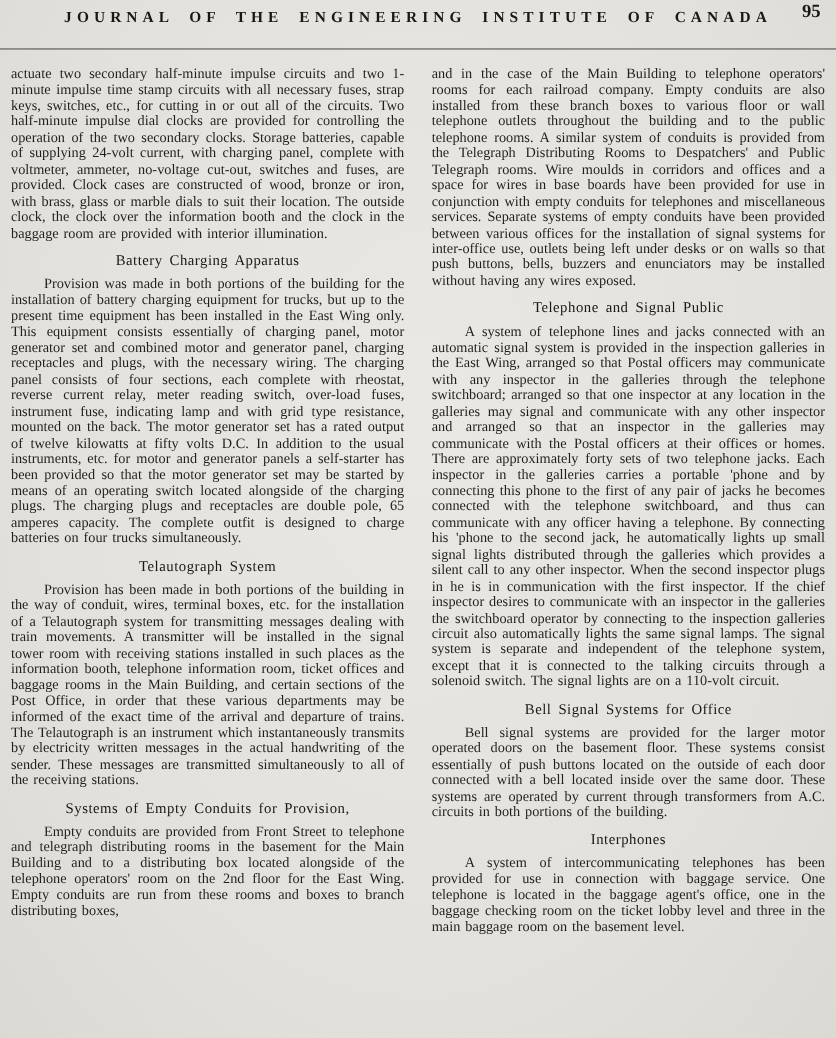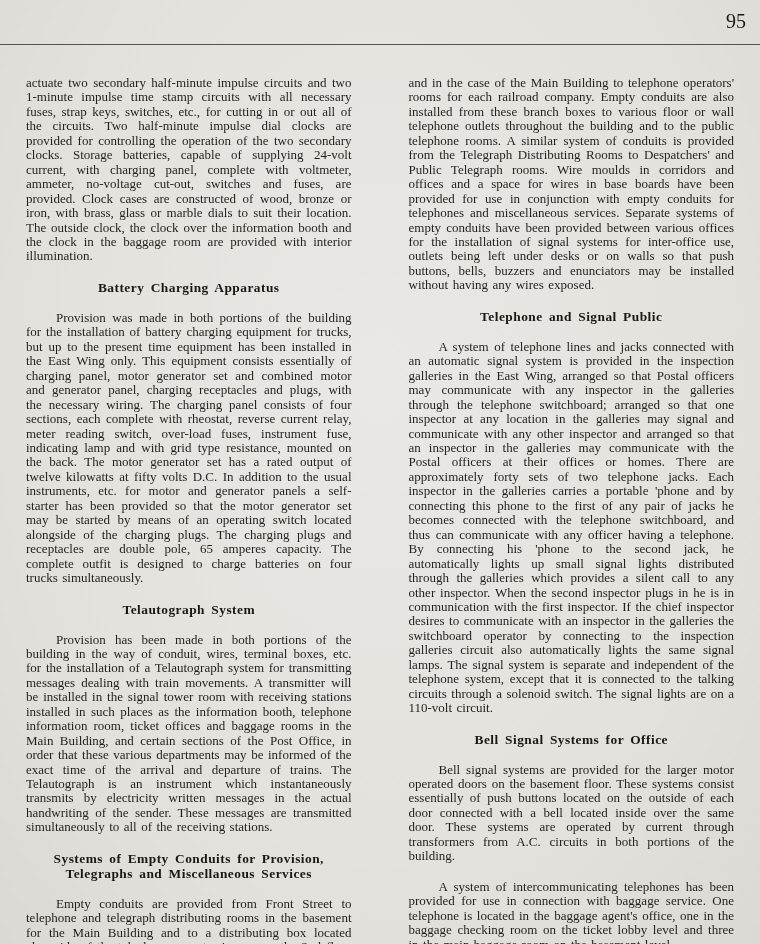--- a/index.html
+++ b/index.html
@@ -26,92 +26,93 @@
     text-align: center;
     font-weight: 700;
     font-size: 14px;
     letter-spacing: 0.33em;
     word-spacing: 0.45em;
     white-space: nowrap;
     color: #191813;
   }
   .page-number {
     position: absolute;
-    top: 10px; right: 14px;
-    font-weight: 400;
-    font-size: 20px;
+    top: 0; right: 14px;
+    font-weight: 700;
+    font-size: 17px;
     color: #191813;
   }
   .header-rule {
     border: none;
     border-top: 1.6px solid #55534e;
     margin: 5px 0 0 0;
     width: 760px;
   }
   
   .columns {
     display: flex;
     gap: 25px;
     padding: 15px 10px 0 10px;
   }
   .column {
     flex: 1 1 0;
     min-width: 0;
   }
   .para {
-    margin: 16px;
+    margin: 0;
     font-size: 13px;
     line-height: 14.45px;
     text-align: justify;
     word-spacing: 1.2px;
     hyphens: none;
   }
   .para.indent { text-indent: 30px; }
   .heading {
     margin: 10px 6px 7px 6px;
     font-size: 13.4px;
     line-height: 15px;
-    font-weight: 700;
+    font-weight: 400;
     text-align: center;
     letter-spacing: 0.035em;
     word-spacing: 2.5px;
     color: #191813;
   }
   .heading .hline { display: block; }
 </style>
 </head>
 <body>
 
 <div class="page">
 
   <div class="hdr">
+    <div class="journal-title">JOURNAL OF THE ENGINEERING INSTITUTE OF CANADA</div>
     <div class="page-number">95</div>
   </div>
   <hr class="header-rule">
 
   <div class="columns">
 
     <section class="column">
       <p class="para">actuate two secondary half-minute impulse circuits and two 1-minute impulse time stamp circuits with all necessary fuses, strap keys, switches, etc., for cutting in or out all of the circuits.  Two half-minute impulse dial clocks are provided for controlling the operation of the two secondary clocks.  Storage batteries, capable of supplying 24-volt current, with charging panel, complete with voltmeter, ammeter, no-voltage cut-out, switches and fuses, are provided.  Clock cases are constructed of wood, bronze or iron, with brass, glass or marble dials to suit their location.  The outside clock, the clock over the information booth and the clock in the baggage room are provided with interior illumination.</p>
       <h3 class="heading">Battery Charging Apparatus</h3>
       <p class="para indent">Provision was made in both portions of the building for the installation of battery charging equipment for trucks, but up to the present time equipment has been installed in the East Wing only.  This equipment consists essentially of charging panel, motor generator set and combined motor and generator panel, charging receptacles and plugs, with the necessary wiring.  The charging panel consists of four sections, each complete with rheostat, reverse current relay, meter reading switch, over-load fuses, instrument fuse, indicating lamp and with grid type resistance, mounted on the back.  The motor generator set has a rated output of twelve kilowatts at fifty volts D.C.  In addition to the usual instruments, etc. for motor and generator panels a self-starter has been provided so that the motor generator set may be started by means of an operating switch located alongside of the charging plugs.  The charging plugs and receptacles are double pole, 65 amperes capacity.  The complete outfit is designed to charge batteries on four trucks simultaneously.</p>
       <h3 class="heading">Telautograph System</h3>
       <p class="para indent">Provision has been made in both portions of the building in the way of conduit, wires, terminal boxes, etc. for the installation of a Telautograph system for transmitting messages dealing with train movements.  A transmitter will be installed in the signal tower room with receiving stations installed in such places as the information booth, telephone information room, ticket offices and baggage rooms in the Main Building, and certain sections of the Post Office, in order that these various departments may be informed of the exact time of the arrival and departure of trains.  The Telautograph is an instrument which instantaneously transmits by electricity written messages in the actual handwriting of the sender.  These messages are transmitted simultaneously to all of the receiving stations.</p>
       <h3 class="heading">
         <span class="hline">Systems of Empty Conduits for Provision,</span>
-        <span class="hline">Telegraphs and Miscellaneous Services</span>
       </h3>
       <p class="para indent">Empty conduits are provided from Front Street to telephone and telegraph distributing rooms in the basement for the Main Building and to a distributing box located alongside of the telephone operators' room on the 2nd floor for the East Wing.  Empty conduits are run from these rooms and boxes to branch distributing boxes,</p>
     </section>
 
     <section class="column">
       <p class="para">and in the case of the Main Building to telephone operators' rooms for each railroad company.  Empty conduits are also installed from these branch boxes to various floor or wall telephone outlets throughout the building and to the public telephone rooms.  A similar system of conduits is provided from the Telegraph Distributing Rooms to Despatchers' and Public Telegraph rooms.  Wire moulds in corridors and offices and a space for wires in base boards have been provided for use in conjunction with empty conduits for telephones and miscellaneous services.  Separate systems of empty conduits have been provided between various offices for the installation of signal systems for inter-office use, outlets being left under desks or on walls so that push buttons, bells, buzzers and enunciators may be installed without having any wires exposed.</p>
       <h3 class="heading">
         <span class="hline">Telephone and Signal Public</span>
       </h3>
       <p class="para indent">A system of telephone lines and jacks connected with an automatic signal system is provided in the inspection galleries in the East Wing, arranged so that Postal officers may communicate with any inspector in the galleries through the telephone switchboard; arranged so that one inspector at any location in the galleries may signal and communicate with any other inspector and arranged so that an inspector in the galleries may communicate with the Postal officers at their offices or homes.  There are approximately forty sets of two telephone jacks.  Each inspector in the galleries carries a portable 'phone and by connecting this phone to the first of any pair of jacks he becomes connected with the telephone switchboard, and thus can communicate with any officer having a telephone.  By connecting his 'phone to the second jack, he automatically lights up small signal lights distributed through the galleries which provides a silent call to any other inspector.  When the second inspector plugs in he is in communication with the first inspector.  If the chief inspector desires to communicate with an inspector in the galleries the switchboard operator by connecting to the inspection galleries circuit also automatically lights the same signal lamps.  The signal system is separate and independent of the telephone system, except that it is connected to the talking circuits through a solenoid switch.  The signal lights are on a 110-volt circuit.</p>
       <h3 class="heading">Bell Signal Systems for Office</h3>
       <p class="para indent">Bell signal systems are provided for the larger motor operated doors on the basement floor.  These systems consist essentially of push buttons located on the outside of each door connected with a bell located inside over the same door.  These systems are operated by current through transformers from A.C. circuits in both portions of the building.</p>
+      <h3 class="heading">Interphones</h3>
       <p class="para indent">A system of intercommunicating telephones has been provided for use in connection with baggage service.  One telephone is located in the baggage agent's office, one in the baggage checking room on the ticket lobby level and three in the main baggage room on the basement level.</p>
     </section>
 
   </div>
 </div>
 
 </body></html>

